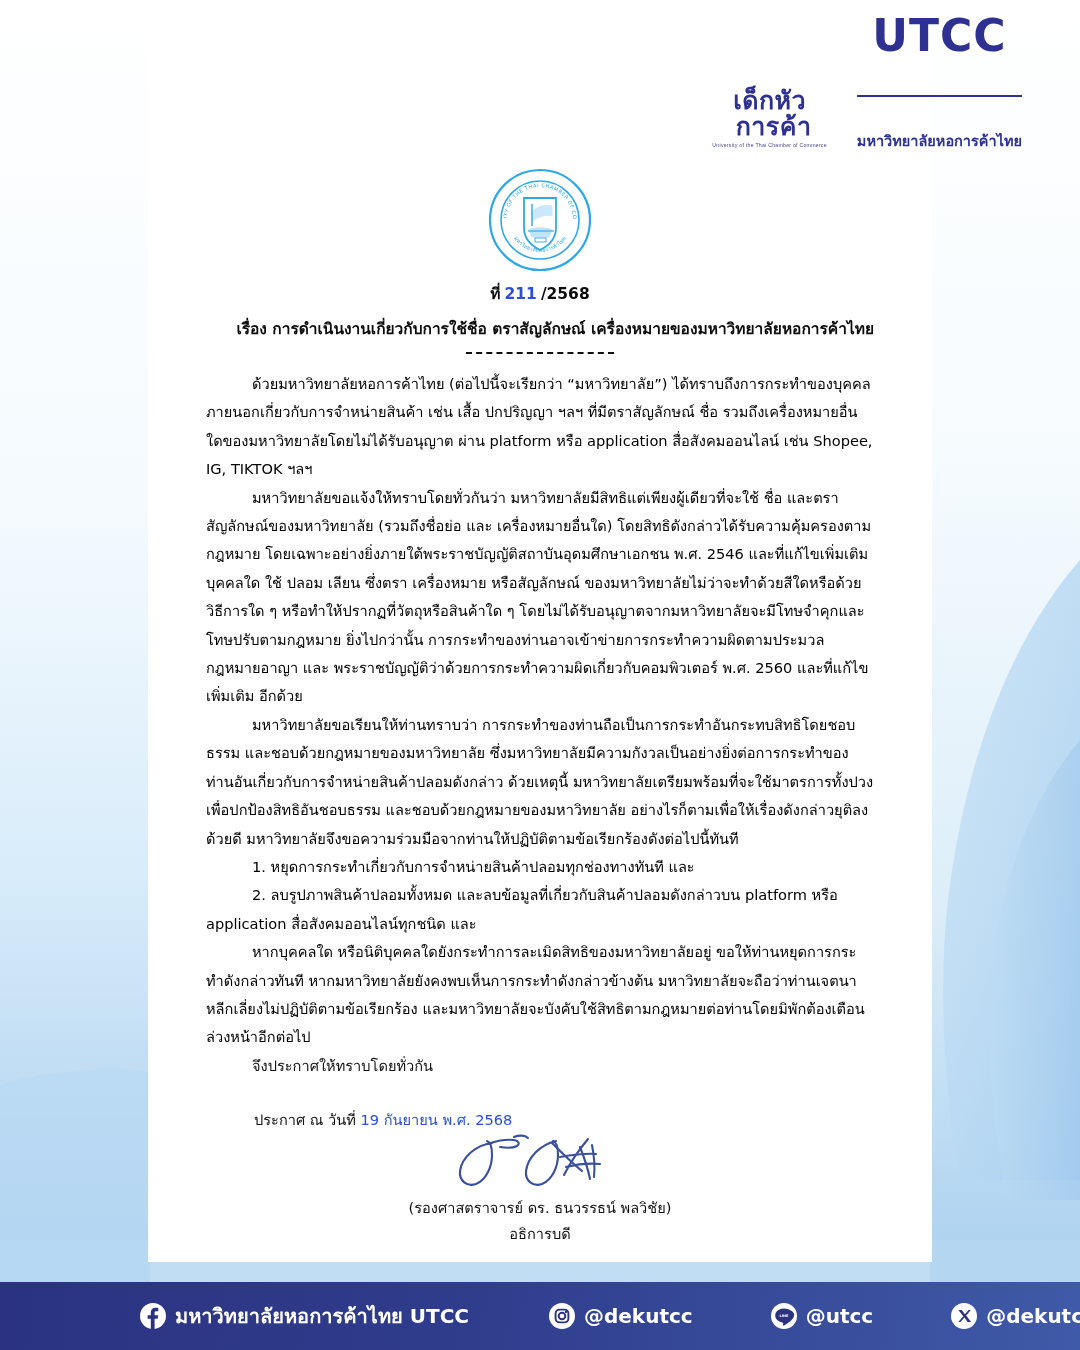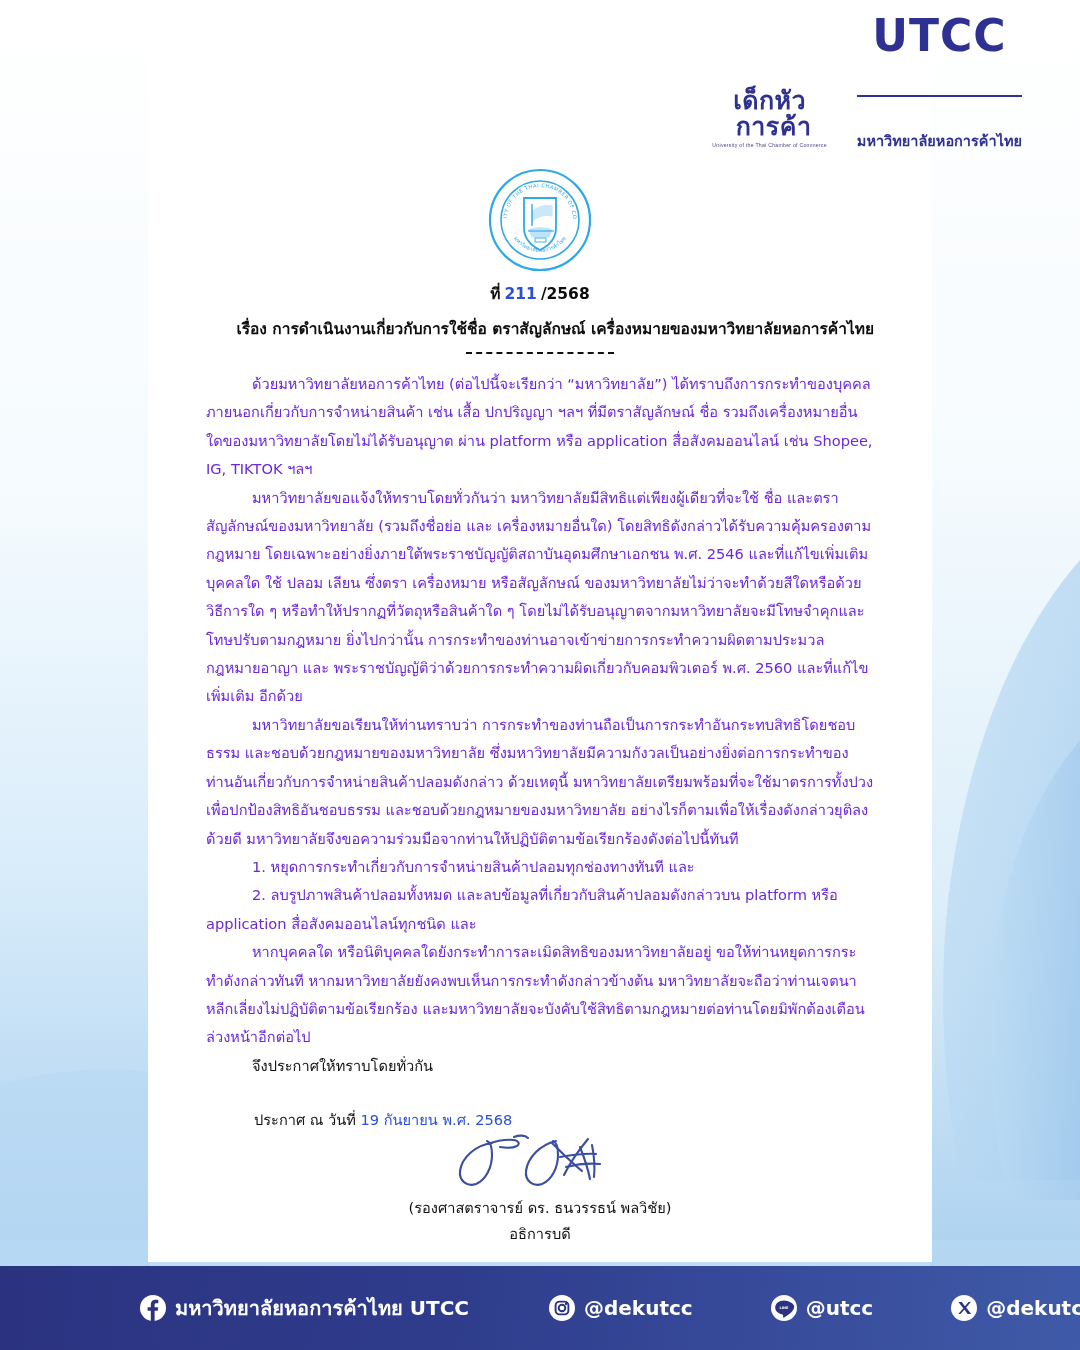--- a/index.html
+++ b/index.html
@@ -64,37 +64,37 @@
   #h-title{margin-top:14px;}
   #h-number{margin-top:9px;font-weight:700;font-size:15.5px;}
   #h-number .num{color:#2b4fd6;font-weight:700;padding:0 4px;}
   #h-subject{margin-top:10px;font-weight:700;font-size:15.5px;text-align:right;}
   .divider{
     width:148px;height:0;margin:11px auto 0;
     border-top:2px dashed #111;
   }
 
   
-  #body-text{margin-top:16px;font-size:14.6px;line-height:28.4px;color:#6d28d9;}
+  #body-text{margin-top:16px;font-size:14.6px;line-height:28.4px;color:#000000;}
   #body-text p{margin:0;text-indent:0;}
   #body-text p.indent{text-indent:46px;}
   #body-text p.list{text-indent:46px;}
 
   
   #closing{font-size:14.6px;line-height:28.4px;}
   #sign-date{margin-top:28px;font-size:14.6px;padding-left:48px;}
   #sign-date .date{color:#2b4fd6;}
   .sig-wrap{display:flex;justify-content:center;margin-top:-4px;}
   .sig{width:200px;height:74px;display:block;}
   #sign-name,#sign-role{text-align:center;font-size:14.6px;line-height:26px;}
   #sign-name{margin-top:-6px;}
 
   
   #footer{
-    position:absolute;left:0;bottom:0;width:1080px;height:84px;z-index:6;
+    position:absolute;left:0;bottom:0;width:1080px;height:68px;z-index:6;
     background:linear-gradient(95deg,#2b3380 0%,#2f3c8c 42%,#3f5aa8 100%);
     display:flex;align-items:center;z-index:8;
   }
   #footer .social{
     display:flex;align-items:center;gap:9px;color:#ffffff;
     font-family:"DejaVu Sans",sans-serif;font-weight:700;font-size:20px;
     white-space:nowrap;
   }
   #footer .social .ico{width:26px;height:26px;flex:0 0 26px;display:block;}
   #s-fb{margin-left:140px;}

